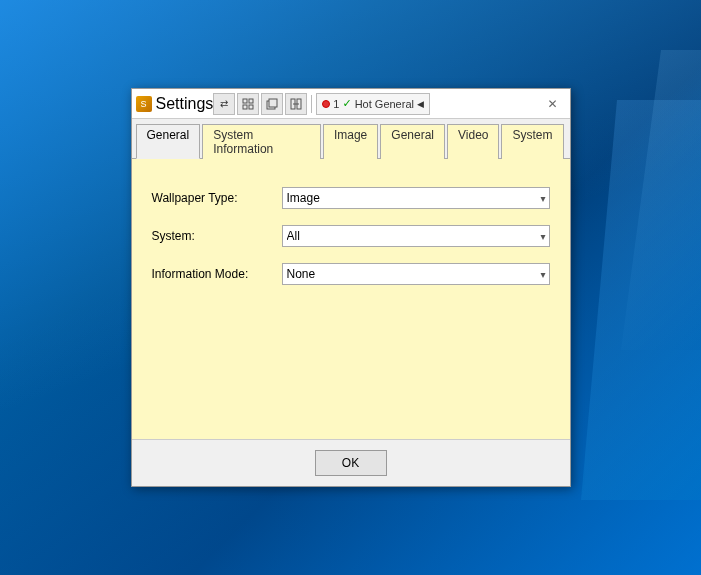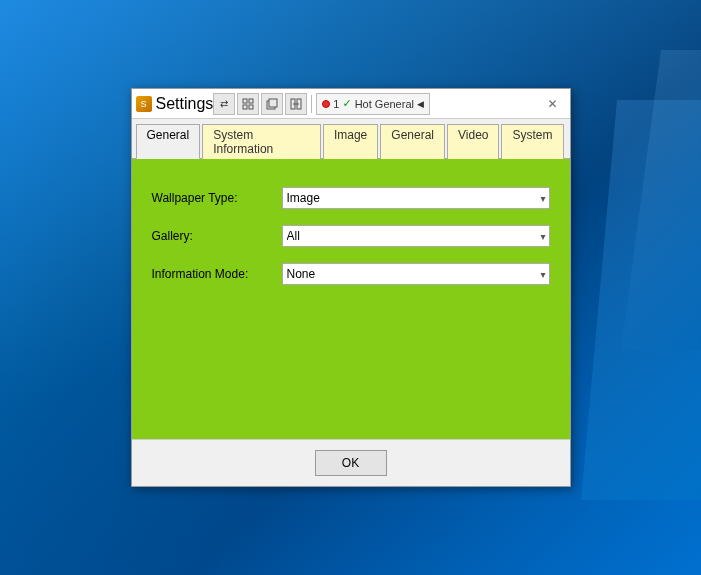--- a/index.html
+++ b/index.html
@@ -184,21 +184,21 @@
     .tab.active {
       background: #f0f0f0;
       border-bottom: 1px solid #f0f0f0;
       z-index: 1;
       font-weight: normal;
       color: #000;
     }
 
     
     .content {
-      background: #84cc16;
+      background: #fef9c3;
       padding: 28px 20px;
       min-height: 280px;
     }
 
     .form-row {
       display: flex;
       align-items: center;
       margin-bottom: 16px;
     }
 
@@ -332,21 +332,21 @@
         <select>
           <option value="Image" selected="">Image</option>
           <option value="Video">Video</option>
           <option value="Web">Web</option>
           <option value="Gallery">Gallery</option>
         </select>
       </div>
     </div>
 
     <div class="form-row">
-      <label class="form-label">Gallery:</label>
+      <label class="form-label">System:</label>
       <div class="select-wrapper">
         <select>
           <option value="All" selected="">All</option>
           <option value="Monitor 1">Monitor 1</option>
           <option value="Monitor 2">Monitor 2</option>
         </select>
       </div>
     </div>
 
     <div class="form-row">

